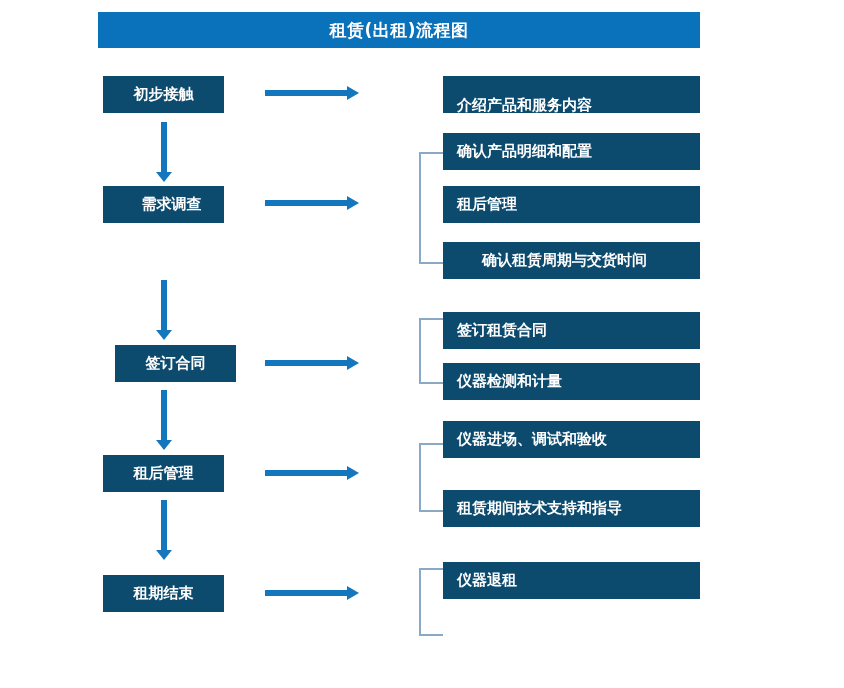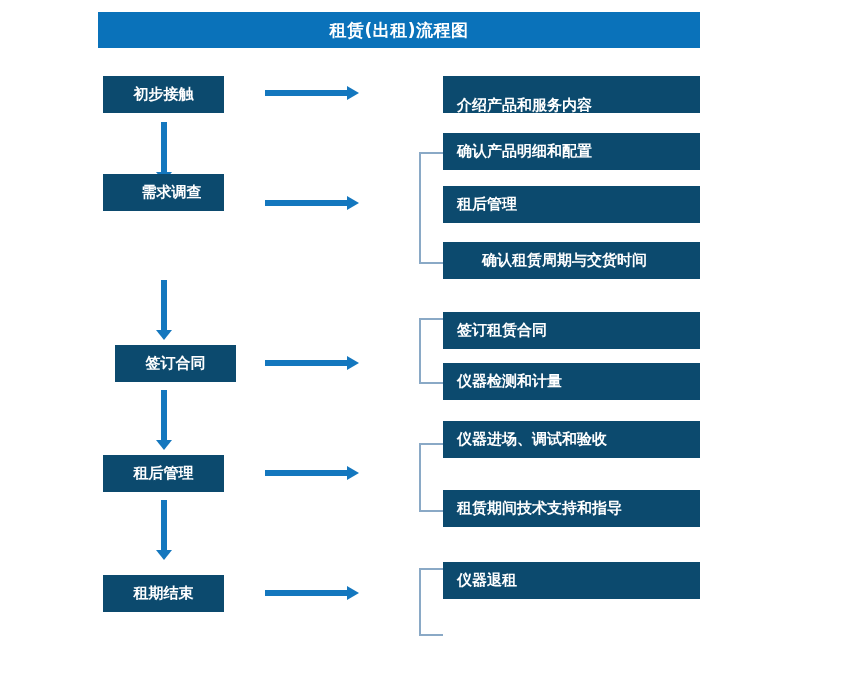--- a/index.html
+++ b/index.html
@@ -155,21 +155,21 @@
   </div>
   <div class="box detail-box" style="top:76px;align-items:flex-end;">
     <span class="box-text">介绍产品和服务内容</span>
   </div>
 
   <div class="v-arrow" style="top:122px; height:62px;">
     <div class="shaft" style="height:50px;"></div>
     <div class="head" style="top:50px;"></div>
   </div>
 
-  <div class="box stage-box" style="top:174px;padding-left:16px;">
+  <div class="box stage-box" style="top:186px;padding-left:16px;">
     <span class="box-text">需求调查</span>
   </div>
   <div class="h-arrow" style="top:196px;">
     <div class="shaft"></div>
     <div class="head"></div>
   </div>
 
   <div class="bracket" style="top:152px; height:112px;"></div>
 
   <div class="box detail-box" style="top:133px;">

